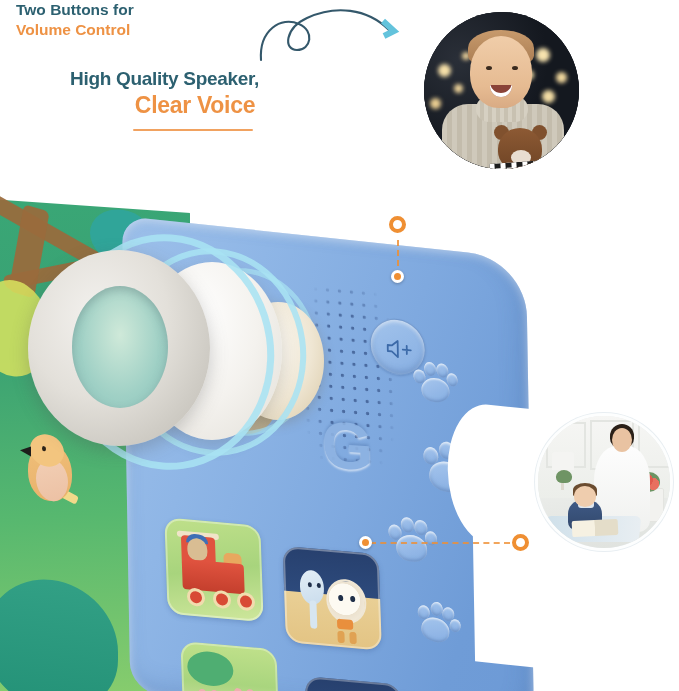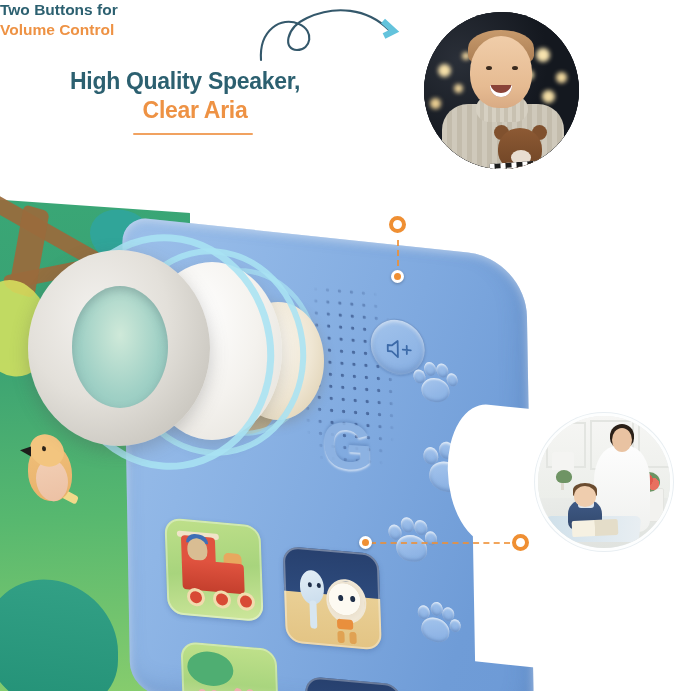--- a/index.html
+++ b/index.html
@@ -8,21 +8,21 @@
     font-family:"Liberation Sans", sans-serif;
     background:#ffffff;
     position:relative;
     overflow:hidden;
   }
   .stage { position:absolute; inset:0; }
 
   
   .headline { position:absolute; left:70px; top:68px; width:330px; }
   .headline .l1 {
-    font-size:23px; font-weight:700; color:#2c6070;
+    font-size:19px; font-weight:700; color:#2c6070;
     letter-spacing:-0.3px; line-height:1.18; white-space:nowrap;
   }
   .headline .l2 {
     font-size:23px; font-weight:700; color:#ee9244;
     letter-spacing:-0.3px; line-height:1.18; text-align:center;
     width:250px; margin-top:2px;
   }
   .headline .rule {
     width:120px; height:2px; background:#ee9244; opacity:.85;
     margin:9px 0 0 63px; border-radius:2px;
@@ -386,40 +386,40 @@
     position:absolute; width:0; border-left:2px dashed #ef8f33; opacity:.85;
   }
   .lead-h {
     position:absolute; height:0; border-top:2px dashed #ef8f33; opacity:.8;
   }
   .co-text .t1 { font-size:15.5px; font-weight:700; color:#2c6070; line-height:1.28; white-space:nowrap; }
   .co-text .t2 { font-size:15.5px; font-weight:700; color:#ee9244; line-height:1.28; white-space:nowrap; }
 
   .co-speaker { left:230px; top:172px; }
   .co-speaker .t2 { margin-left:-1px; }
-  .co-buttons { left:412px; top:211px; }
+  .co-buttons { left:412px; top:211px;padding-left:16px; }
   .co-keep { left:538px; top:530px; text-align:center; }
   .co-keep .t1, .co-keep .t2 { text-align:center; }
 </style>
 </head>
 <body>
 
 <div class="stage">
 
   <div class="curly">
     <svg width="155" height="72" viewBox="0 0 155 72">
       <path d="M6 62 C4 32, 26 18, 44 26 C60 33, 56 52, 42 52 C28 52, 30 30, 52 20
                C80 7, 112 10, 134 32" fill="none" stroke="#34586b" stroke-width="2.1" stroke-linecap="round"></path>
       <path d="M128 23 L139 33 L129 38" fill="none" stroke="#63c3dc" stroke-width="6" stroke-linecap="butt" stroke-linejoin="miter"></path>
     </svg>
   </div>
 
   <div class="headline">
     <div class="l1">High Quality Speaker,</div>
-    <div class="l2">Clear Aria</div>
+    <div class="l2">Clear Voice</div>
     <div class="rule"></div>
   </div>
 
   <div class="photo photo-baby">
     <div class="bk-bg"></div>
     <div class="bokeh" style="left:14px;  top:52px;  width:13px; height:13px; background:#f6e0a8;"></div>
     <div class="bokeh" style="left:30px;  top:72px;  width:9px;  height:9px;  background:#efd49a;"></div>
     <div class="bokeh" style="left:6px;   top:86px;  width:11px; height:11px; background:#e8cc90;"></div>
     <div class="bokeh" style="left:112px; top:36px;  width:14px; height:14px; background:#f7e3ae;"></div>
     <div class="bokeh" style="left:132px; top:60px;  width:11px; height:11px; background:#f0d79d;"></div>

